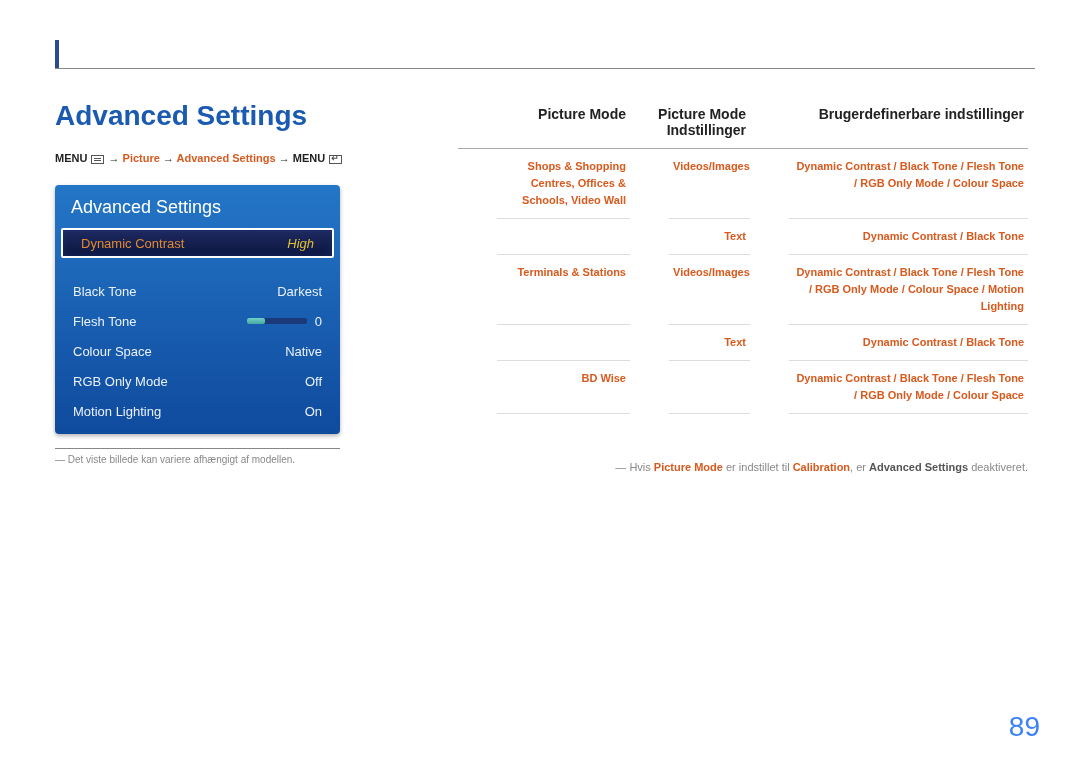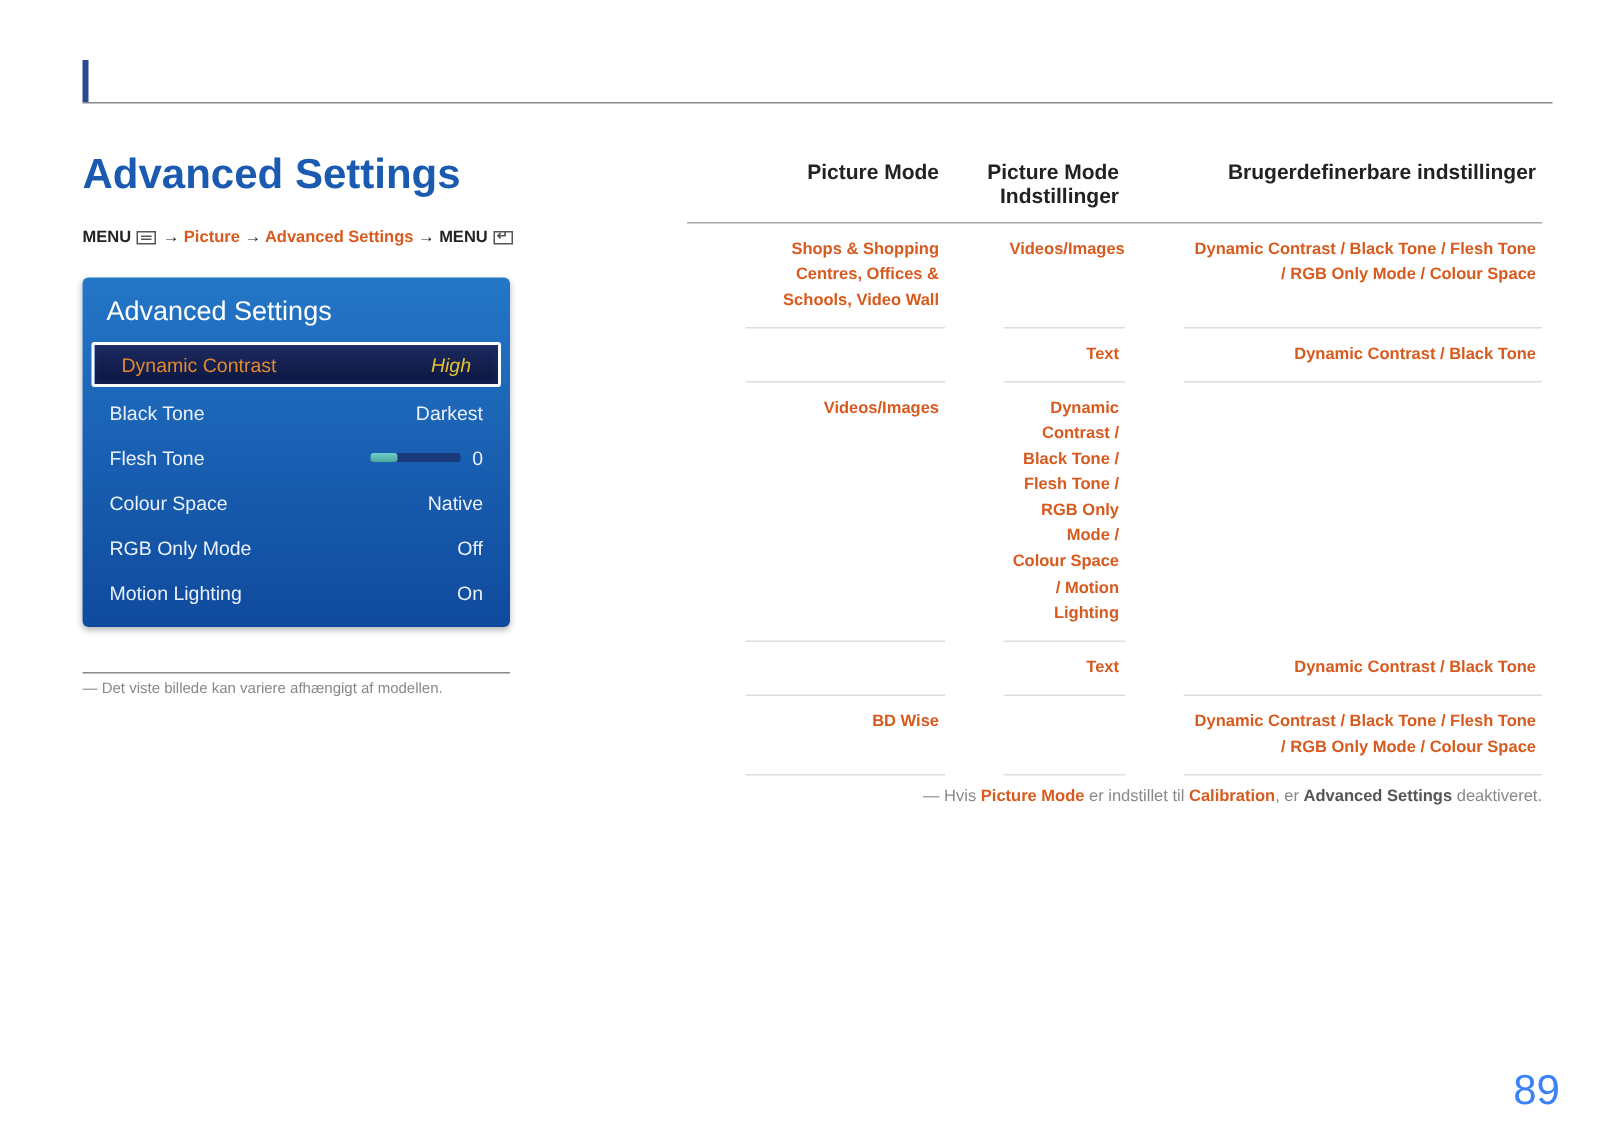--- a/index.html
+++ b/index.html
@@ -87,21 +87,21 @@
   .osd-row {
     display: flex;
     justify-content: space-between;
     align-items: center;
     color: #eaf1fb;
     font-size: 13px;
     padding: 6px 18px;
     height: 30px;
   }
   .osd-row.selected {
-    margin: 0 6px 2px;
+    margin: 0 6px 18px;
     border: 2px solid #fff;
     border-radius: 2px;
     background: linear-gradient(#1e2a60, #0c1640);
     box-shadow: 0 0 6px rgba(30,50,120,0.6) inset;
   }
   .osd-row.selected .osd-label { color: #e08a2f; font-weight: 500; }
   .osd-row.selected .osd-value { color: #e0c12f; font-style: italic; }
   .osd-slider {
     width: 60px;
     height: 6px;
@@ -162,20 +162,21 @@
     font-size: 11px;
     line-height: 1.55;
     border-bottom: 1px solid #ddd;
     margin-left: 39px;
   }
   .table-note {
     font-size: 11px;
     color: #888;
     padding-top: 8px;
     font-weight: 400;
+    margin-top: 39px;
   }
   .table-note .orange { color: #d85a1e; font-weight: 700; }
   .table-note .bold { font-weight: 700; color: #555; }
   .table-note::before { content: "― "; }
 
   .page-num {
     position: absolute;
     bottom: 20px;
     right: 40px;
     font-size: 28px;
@@ -248,20 +249,21 @@
     <div>Shops &amp; Shopping Centres, Offices &amp; Schools, Video Wall</div>
     <div>Videos/Images</div>
     <div>Dynamic Contrast / Black Tone / Flesh Tone / RGB Only Mode / Colour Space</div>
   </div>
   <div class="trow">
     <div></div>
     <div>Text</div>
     <div>Dynamic Contrast / Black Tone</div>
   </div>
   <div class="trow">
+    <div>Terminals &amp; Stations</div>
     <div>Videos/Images</div>
     <div>Dynamic Contrast / Black Tone / Flesh Tone / RGB Only Mode / Colour Space / Motion Lighting</div>
   </div>
   <div class="trow">
     <div></div>
     <div>Text</div>
     <div>Dynamic Contrast / Black Tone</div>
   </div>
   <div class="trow">
     <div>BD Wise</div>

